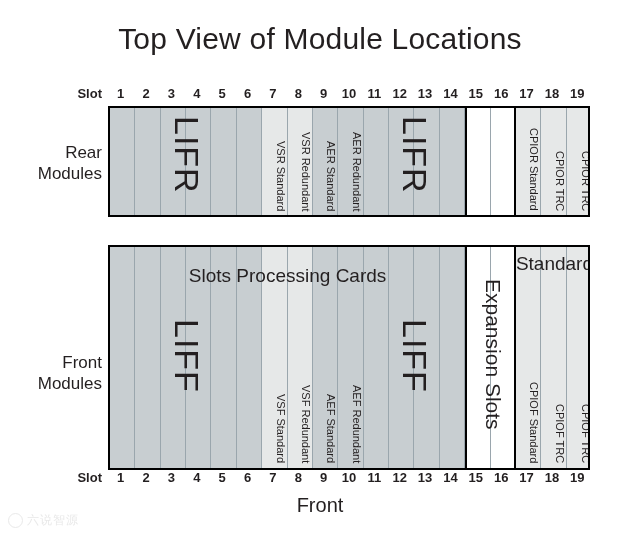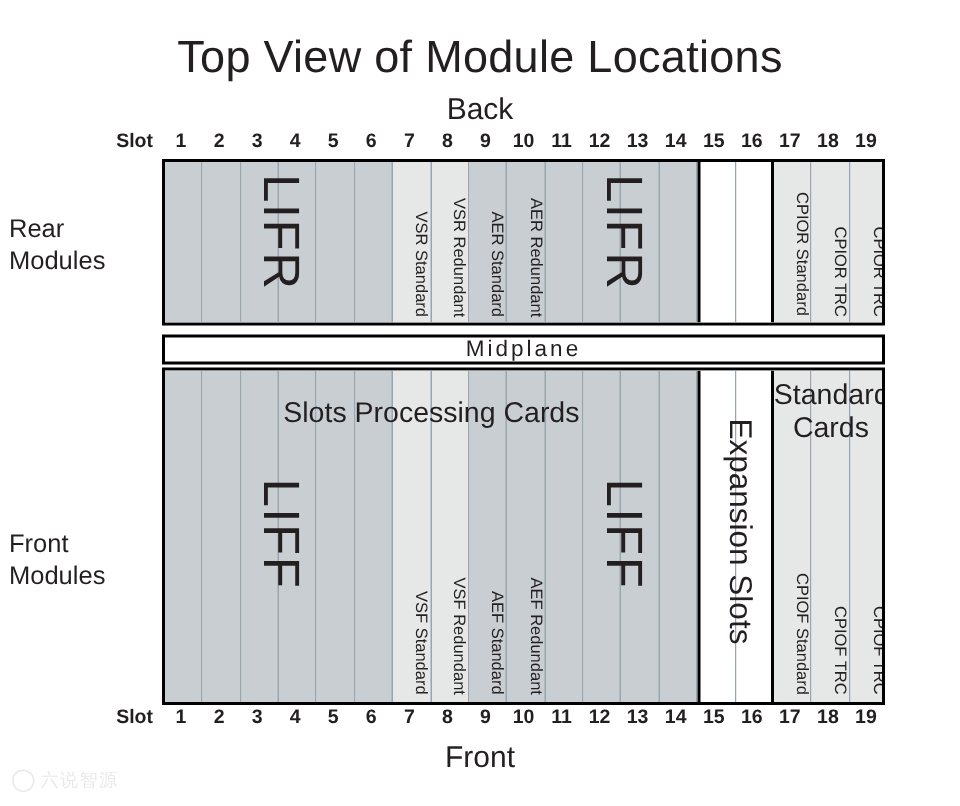--- a/index.html
+++ b/index.html
@@ -37,21 +37,21 @@
   .slot-ruler .nums{position:absolute;left:0;top:0;height:18px;width:482px;}
   .slot-ruler .num{
     position:absolute;top:0;text-align:center;
     font-size:13px;font-weight:700;color:#231f20;
   }
   #ruler-top{left:108px;top:86px;}
   #ruler-bottom{left:108px;top:470px;}
 
   
   .side-label{
-    position:absolute;width:96px;text-align:left;
+    position:absolute;width:96px;text-align:right;
     font-size:17px;line-height:21px;color:#231f20;
   }
   #rear-side{left:6px;top:142px;}
   #front-side{left:6px;top:352px;}
 
   
   .chassis{position:absolute;left:108px;width:482px;}
   #rear-block{top:106px;height:111px;}
   #front-block{top:245px;height:225px;}
 
@@ -122,21 +122,20 @@
     display:inline-block;width:13px;height:13px;border-radius:50%;
     border:1.5px solid #e9e9e9;
   }
 </style>
 </head>
 <body>
 
 <div id="page">
 
   <div class="title">Top View of Module Locations</div>
-  <div class="back-label">Back</div>
 
   <div class="slot-ruler" id="ruler-top">
     <div class="slot-word">Slot</div>
     <div class="nums" id="nums-top">
         <div class="num" style="left: 0px; width: 25.3684px;">1</div>
         <div class="num" style="left: 25.3684px; width: 25.3684px;">2</div>
         <div class="num" style="left: 50.7368px; width: 25.3684px;">3</div>
         <div class="num" style="left: 76.1053px; width: 25.3684px;">4</div>
         <div class="num" style="left: 101.474px; width: 25.3684px;">5</div>
         <div class="num" style="left: 126.842px; width: 25.3684px;">6</div>
@@ -200,21 +199,20 @@
           </div>
           <div class="col last" style="left: 456.632px; width: 25.3684px; background: rgb(230, 232, 232);">
             <div class="vtext">CPIOR TRC</div>
           </div>
         </div>
       <div class="biglabel" id="rear-big-1" style="left: 56.1053px; width: 40px; top: 8px; text-align: center;">LIFR</div>
       <div class="biglabel" id="rear-big-2" style="left: 284.421px; width: 40px; top: 8px; text-align: center;">LIFR</div>
     </div>
   </div>
 
-  <div id="midplane">Midplane</div>
 
   <div class="chassis" id="front-block">
     <div class="block-inner">
       <div class="cols" id="front-cols">
           <div class="col" style="left: 0px; width: 25.3684px; background: rgb(200, 206, 209);"></div>
           <div class="col" style="left: 25.3684px; width: 25.3684px; background: rgb(200, 206, 209);"></div>
           <div class="col" style="left: 50.7368px; width: 25.3684px; background: rgb(200, 206, 209);"></div>
           <div class="col" style="left: 76.1053px; width: 25.3684px; background: rgb(200, 206, 209);"></div>
           <div class="col" style="left: 101.474px; width: 25.3684px; background: rgb(200, 206, 209);"></div>
           <div class="col" style="left: 126.842px; width: 25.3684px; background: rgb(200, 206, 209);"></div>
@@ -241,21 +239,20 @@
           </div>
           <div class="col" style="left: 431.263px; width: 25.3684px; background: rgb(230, 232, 232);">
             <div class="vtext">CPIOF TRC</div>
           </div>
           <div class="col last" style="left: 456.632px; width: 25.3684px; background: rgb(230, 232, 232);">
             <div class="vtext">CPIOF TRC</div>
           </div>
         </div>
       <div class="hlabel" id="front-heading-1" style="left: 0px; width: 355.158px; top: 18px;">Slots Processing Cards</div>
       <div class="hlabel" id="front-heading-2" style="left: 405.895px; width: 76.1053px; top: 6px;">Standard</div>
-      <div class="hlabel" id="front-heading-3" style="left: 405.895px; width: 76.1053px; top: 28px;">Cards</div>
       <div class="biglabel" id="front-big-1" style="left: 56.1053px; width: 40px; top: 72px; text-align: center;">LIFF</div>
       <div class="biglabel" id="front-big-2" style="left: 284.421px; width: 40px; top: 72px; text-align: center;">LIFF</div>
       <div class="biglabel med" id="front-big-3" style="left: 366.526px; width: 28px; top: 32px; text-align: center;">Expansion Slots</div>
     </div>
   </div>
 
   <div class="slot-ruler" id="ruler-bottom">
     <div class="slot-word">Slot</div>
     <div class="nums" id="nums-bottom">
         <div class="num" style="left: 0px; width: 25.3684px;">1</div>

